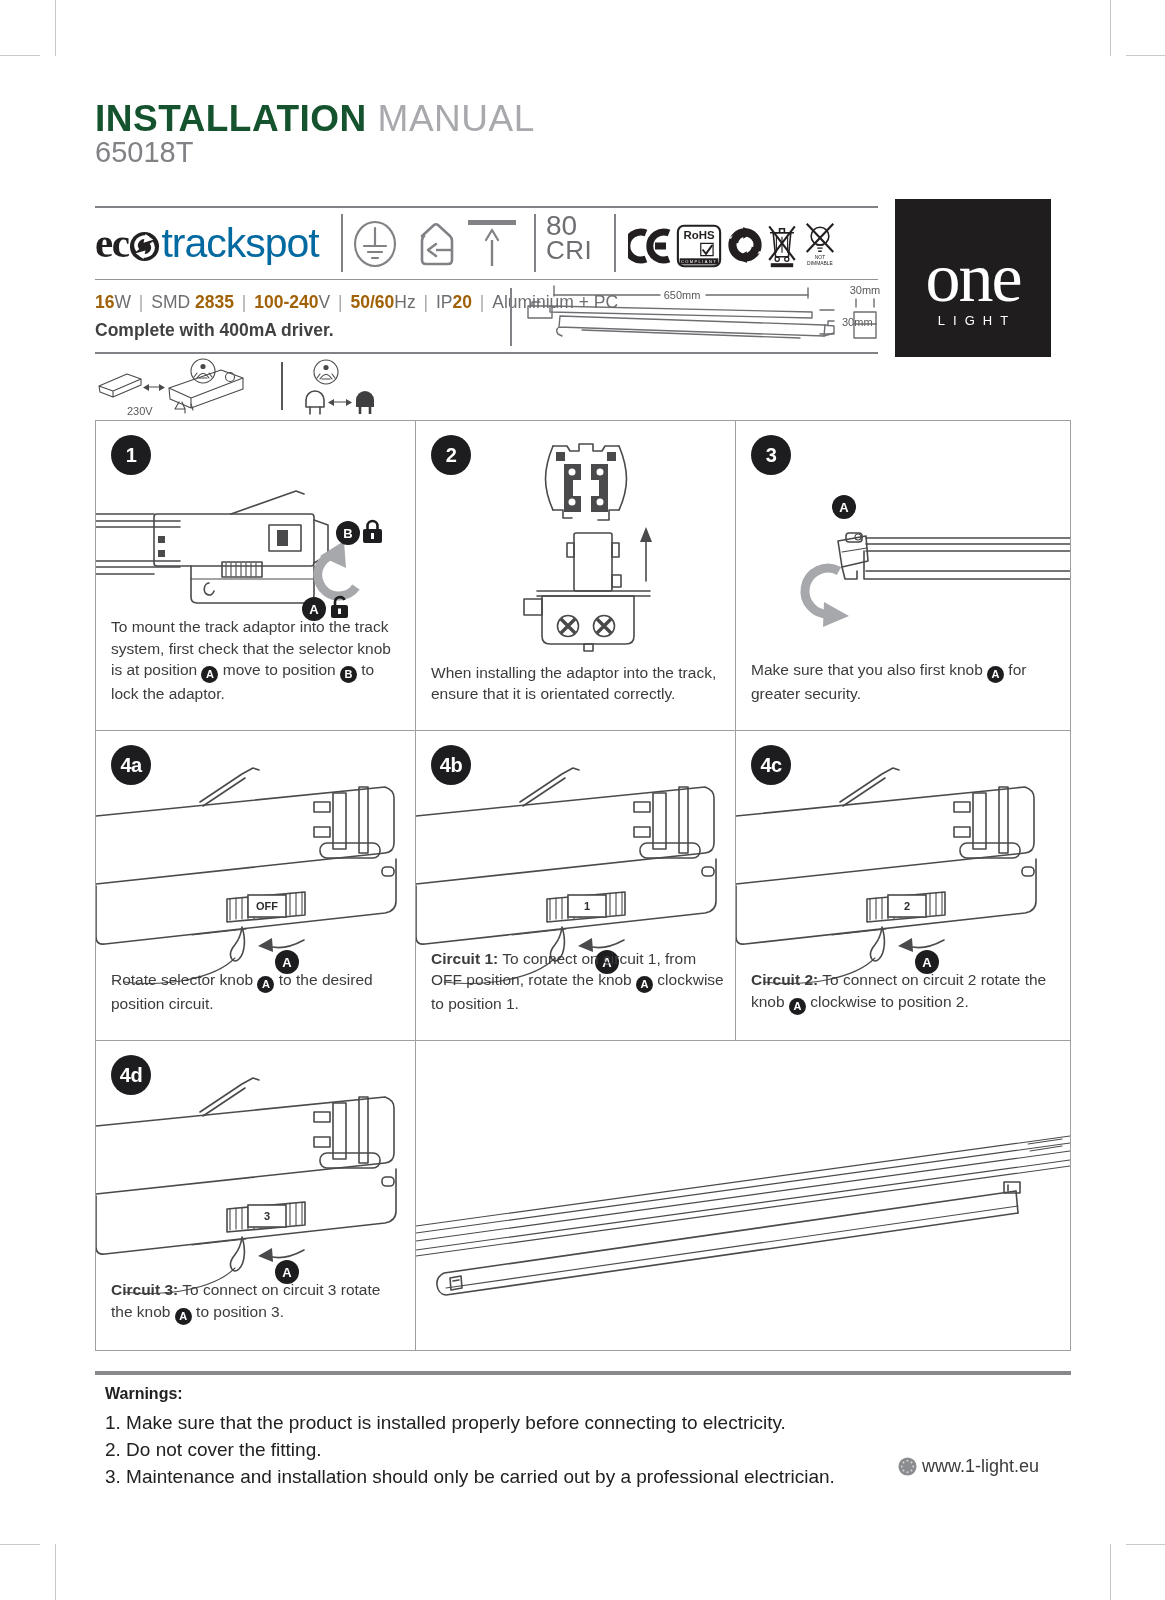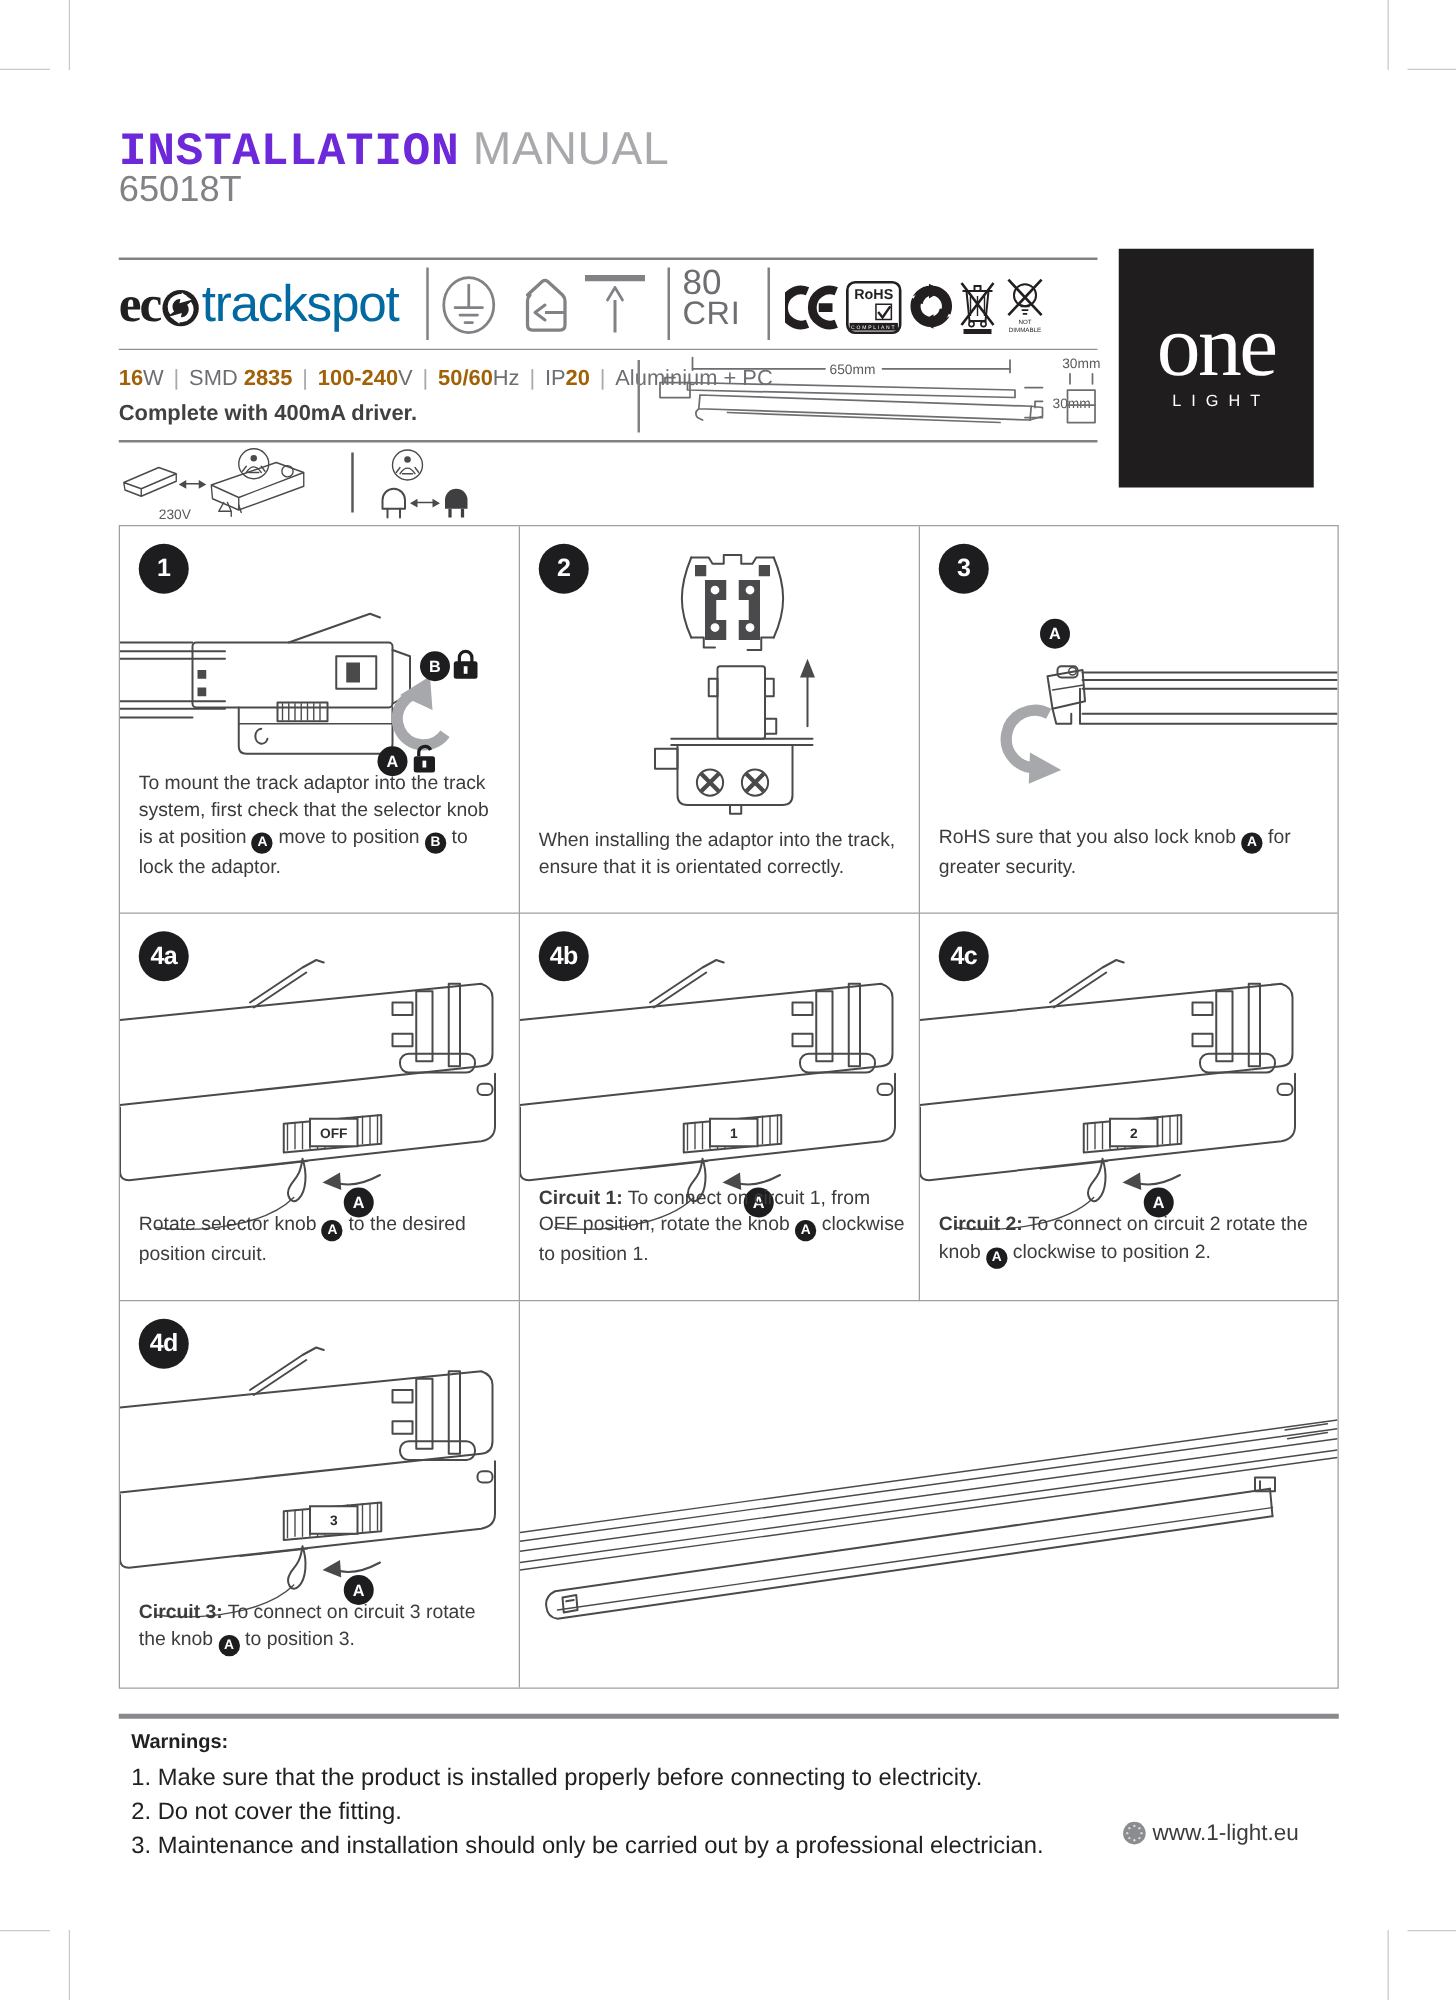--- a/index.html
+++ b/index.html
@@ -3,39 +3,39 @@
 <meta charset="utf-8">
 <style>
   html,body{margin:0;padding:0;background:#fff;}
   .page{position:relative;width:1165px;height:1600px;background:#fff;overflow:hidden;
         font-family:"Liberation Sans",sans-serif;color:#3c3c3e;}
   .abs{position:absolute;}
   
   .crop{position:absolute;background:#c9c9c9;}
   
   .title{left:95px;top:98px;font-size:37px;letter-spacing:.5px;white-space:nowrap;}
-  .title .t1{font-weight:700;color:#6d28d9;font-family:Liberation Mono, monospace;}
+  .title .t1{font-weight:700;color:#14532d;}
   .title .t2{font-weight:400;color:#a7a9ac;}
   .model{left:95px;top:136px;font-size:29px;color:#808285;}
   .rule{position:absolute;background:#919396;}
   
   .brand{left:95px;top:215px;display:flex;align-items:center;height:56px;}
   .brand .ec{font-size:41px;font-weight:800;color:#232021;letter-spacing:-1.5px;font-family:Liberation Serif, serif;}
   .brand .ts{font-size:41px;font-weight:400;color:#0369a1;letter-spacing:-1px;text-align:center;}
   .vsep{position:absolute;width:2px;background:#808285;}
   .cri{left:546px;top:213px;color:#6d6e71;line-height:.92;}
   .cri .v{font-size:28px;}
   .cri .u{font-size:26px;letter-spacing:.5px;}
   
   .specs{left:95px;top:292px;font-size:17.5px;color:#6d6e71;white-space:nowrap;}
   .seg-b{font-weight:700;color:#a16207;}
   .seg-sep{color:#a7a9ac;padding:0 3px;}
   .driver{left:95px;top:320px;font-size:17.5px;font-weight:600;color:#414042;}
   
-  .onebox{left:895px;top:199px;width:156px;height:191px;background:#201d1e;text-align:center;}
+  .onebox{left:895px;top:199px;width:156px;height:158px;background:#201d1e;text-align:center;}
   .onebox .one{margin-top:44px;font-family:"Liberation Serif",serif;font-size:70px;color:#fff;
                letter-spacing:-2px;line-height:1;}
   .onebox .lig{margin-top:0px;font-size:13px;color:#fff;letter-spacing:8px;padding-left:8px;}
   
   .grid{position:absolute;left:95px;top:420px;width:976px;height:931px;box-sizing:border-box;
         border:1px solid #9d9fa2;display:grid;grid-template-columns:320px 320px 334px;
         grid-template-rows:310px 310px 309px;}
   .cell{position:relative;border-right:1px solid #9d9fa2;border-bottom:1px solid #9d9fa2;overflow:hidden;}
   .cell.no-r{border-right:none;}
   .cell.no-b{border-bottom:none;}
@@ -334,21 +334,21 @@
         <circle class="lnthin" cx="122" cy="116" r="3"></circle>
         <path class="ln" d="M102,120 L130,115 L132,140 L106,146 Z"></path>
         <path class="lnthin" d="M106,131 l25,-4"></path>
         <path class="ln" d="M130,117 H334 M130,123 H334 M130,130 H334"></path>
         <path class="ln" d="M128,130 L128,158 L334,158 M130,150 H334"></path>
         <path class="ln" d="M106,146 l3,12 h12 v-8"></path>
         <path class="gryA" d="M103,150 A23,23 0 1 0 95,193"></path>
         <polygon class="gryF" points="88,181 113,195 87,206"></polygon>
       </svg>
       <p class="cap">
-        <span>RoHS sure that you also lock knob </span><span class="ib">A</span><span> for greater security.</span>
+        <span>Make sure that you also first knob </span><span class="ib">A</span><span> for greater security.</span>
       </p>
     </div>
 
     <div class="cell">
       <div class="numbadge">4a</div>
       <svg class="ill" width="320" height="260" viewBox="0 0 320 260">
         <use href="#adp"></use>
         <rect x="152" y="164" width="38" height="22" fill="#fff" stroke="#4a4a4c" stroke-width="1.6"></rect>
         <text class="ktx" x="171" y="179">OFF</text>
         <circle class="bdg" cx="191" cy="231" r="12"></circle>

